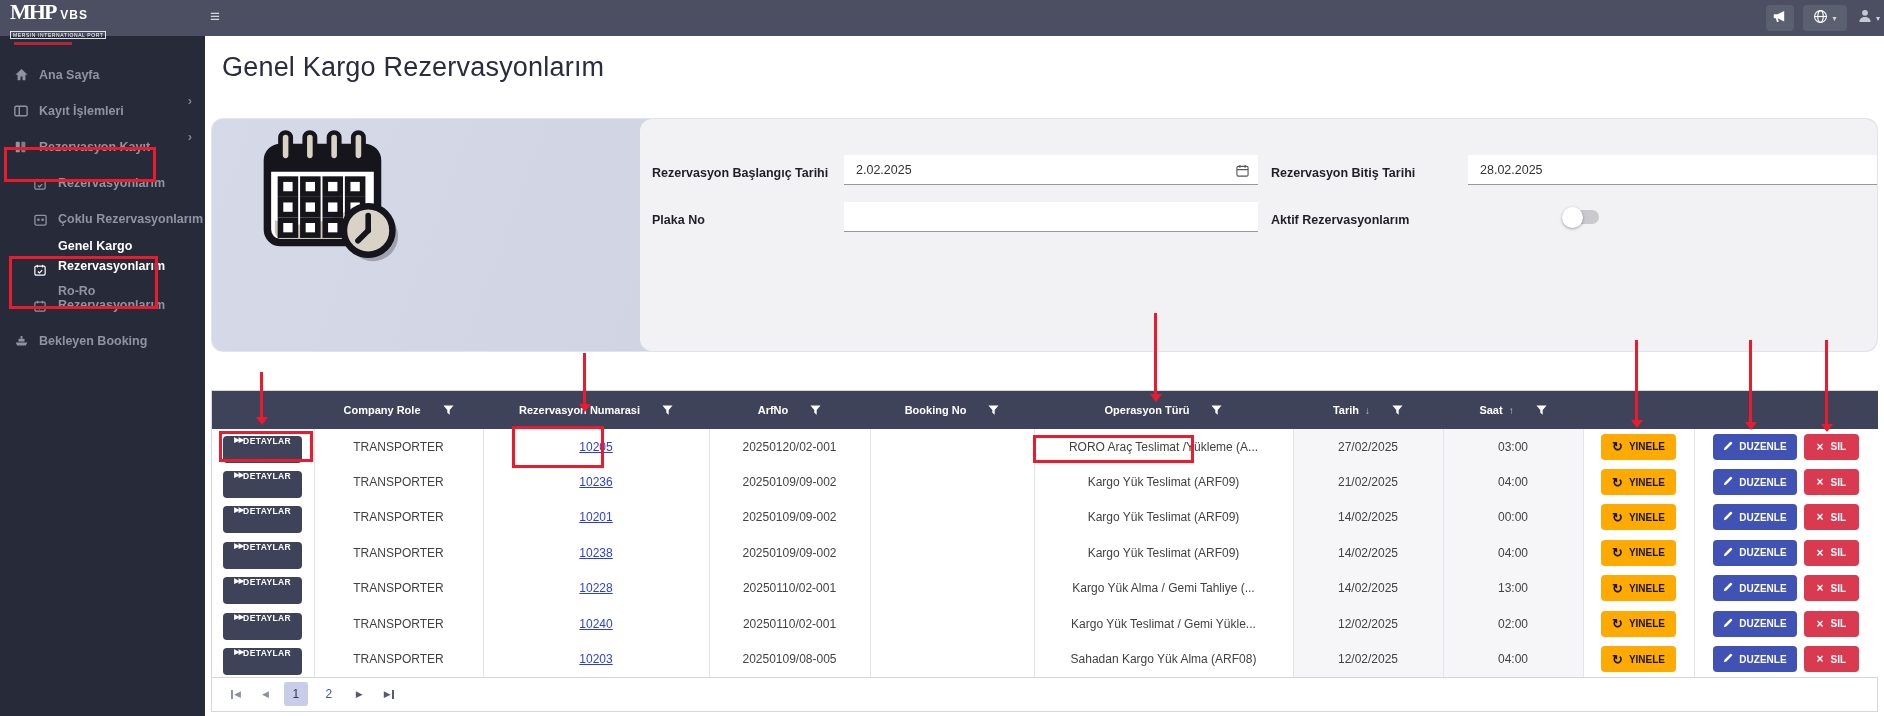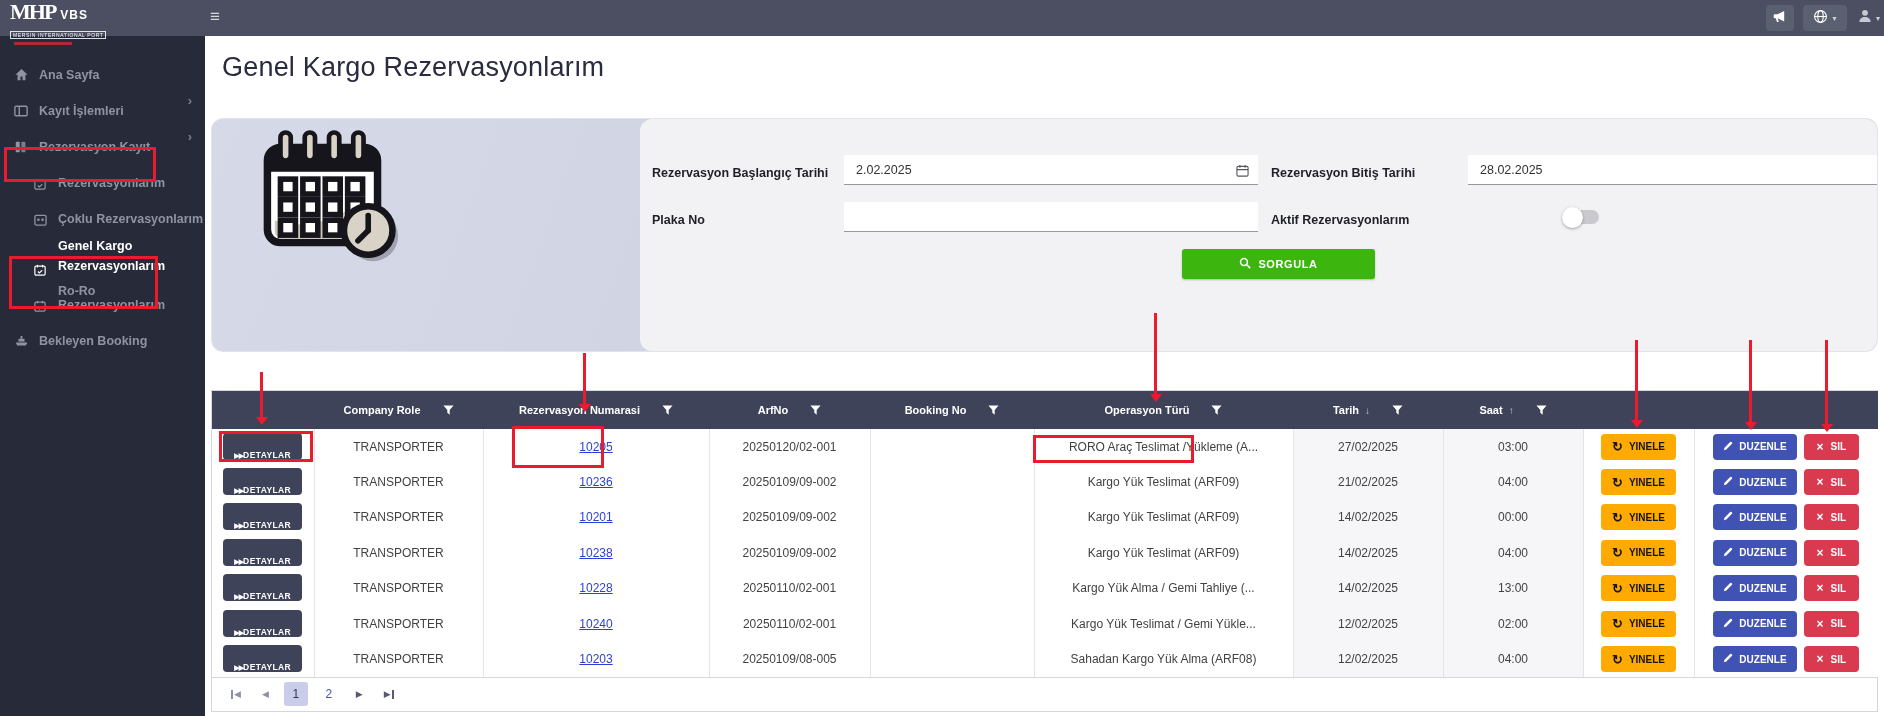--- a/index.html
+++ b/index.html
@@ -68,21 +68,21 @@
   .th-inner { display:flex; align-items:center; justify-content:center; gap:22px; white-space:nowrap; }
   .th-inner .sort { font-size:10px; color:#c3c7da; font-weight:normal; margin-left:-16px; }
   .funnel { display:inline-flex; cursor:pointer; }
   tbody td { height:35.4px; text-align:center; font-size:12px; color:#424242;
              border-right:1px solid #e4e4e9; white-space:nowrap; overflow:hidden; background:#fff; }
   tbody td:last-child { border-right:none; }
   tbody td.c-gray { background:#f6f6f8; }
   .rez-link { color:var(--link-blue,#2c3fd3); text-decoration:underline; cursor:pointer;margin-top:37px; }
   .btn-detaylar { background:var(--header-bg,#3f4359); color:#fff; border:none; border-radius:4px;
                   font-size:8.5px; font-weight:bold; letter-spacing:.4px; padding:0 11px; height:27px;
-                  display:inline-flex; align-items:flex-end; cursor:pointer; font-family:"Liberation Sans",sans-serif; }
+                  display:inline-flex; align-items:flex-start; cursor:pointer; font-family:"Liberation Sans",sans-serif; }
   .ffw { font-size:7px; letter-spacing:-1px; }
   .btn-yinele { background:var(--yinele-orange,#ffaa00); color:#151515; border:none; border-radius:4px;
                 font-size:10px; font-weight:bold; height:26px; padding:0 11px;
                 display:inline-flex; align-items:center; gap:6px; cursor:pointer; font-family:"Liberation Sans",sans-serif; }
   .ric { font-size:13px; font-weight:bold; line-height:1; }
   .btn-duzenle { background:var(--duzenle-blue,#4053b4); color:#fff; border:none; border-radius:4px;
                  font-size:10px; font-weight:bold; height:26px; padding:0 10px;
                  display:inline-flex; align-items:center; gap:6px; cursor:pointer; font-family:"Liberation Sans",sans-serif; }
   .btn-sil { background:var(--sil-red,#da3a50); color:#fff; border:none; border-radius:4px;
              font-size:10px; font-weight:bold; height:26px; padding:0 13px; margin-left:7px;
@@ -289,27 +289,20 @@
             </svg></span>
 
         <span class="f-label" style="left:12px; top:94px;">Plaka No</span>
         <input class="f-input" style="left: 204px; top: 83px; width: 414px;" value="">
 
         <span class="f-label" style="left:631px; top:94px;">Aktif Rezervasyonlarım</span>
         <div class="toggle">
             <div class="knob"></div>
           </div>
 
-        <button class="btn-sorgula">
-          <span><svg viewBox="0 0 14 14" width="12" height="12" fill="none" stroke="#fff" stroke-width="1.8">
-                <circle cx="5.8" cy="5.8" r="4"></circle>
-                <line x1="8.8" y1="8.8" x2="13" y2="13"></line>
-              </svg></span>
-          <span>SORGULA</span>
-        </button>
       </div>
     </div>
 
     <div class="table-wrap">
       <table>
         <colgroup>
             <col class="c1">
             <col class="c2">
             <col class="c3">
             <col class="c4">

